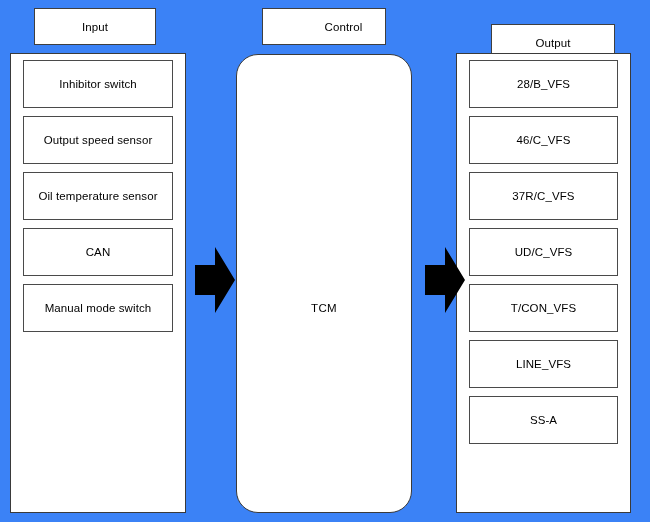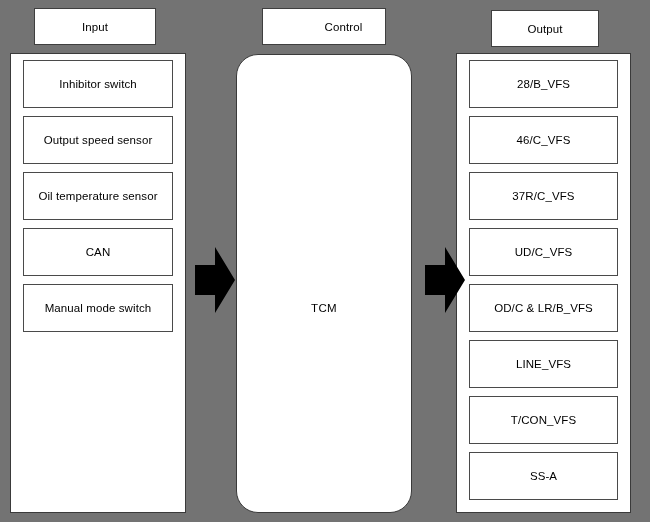--- a/index.html
+++ b/index.html
@@ -9,40 +9,40 @@
     background: #ffffff;
   }
   body {
     font-family: "Liberation Sans", sans-serif;
     -webkit-font-smoothing: antialiased;
   }
   #diagram {
     position: relative;
     width: 650px;
     height: 522px;
-    background: #737373;
+    background: #3b82f6;
     overflow: hidden;
   }
 
   
   .header-box {
     position: absolute;
     box-sizing: border-box;
     border: 1px solid #3f3f3f;
     background: #ffffff;
     display: flex;
     align-items: center;
     justify-content: center;
     font-size: 11.5px;
     color: #000000;
     letter-spacing: 0.1px;
   }
   #hdr-input   { left: 34px;  top: 8px; width: 122px; height: 37px; }
   #hdr-control { left: 262px; top: 8px; width: 124px; height: 37px; padding-left: 39px; }
-  #hdr-output  { left: 491px; top: 10px; width: 108px; height: 37px; }
+  #hdr-output  { left: 491px; top: 24px; width: 124px; height: 37px; }
 
   
   .column-box {
     position: absolute;
     box-sizing: border-box;
     border: 1.6px solid #3a3a3a;
     background: #ffffff;
   }
   #col-input   { left: 10px;  top: 53px; width: 176px; height: 460px; }
   #col-control { left: 236px; top: 54px; width: 176px; height: 459px; border-radius: 22px; }
@@ -143,27 +143,24 @@
       <div class="item-box">
         <span>46/C_VFS</span>
       </div>
       <div class="item-box">
         <span>37R/C_VFS</span>
       </div>
       <div class="item-box">
         <span>UD/C_VFS</span>
       </div>
       <div class="item-box">
-        <span>OD/C &amp; LR/B_VFS</span>
+        <span>T/CON_VFS</span>
       </div>
       <div class="item-box">
         <span>LINE_VFS</span>
-      </div>
-      <div class="item-box">
-        <span>T/CON_VFS</span>
       </div>
       <div class="item-box">
         <span>SS-A</span>
       </div>
     </div>
   </div>
 
   <svg class="block-arrow" id="arrow-in-to-ctrl" viewBox="0 0 40 66">
     <polygon points="0,18 20,18 20,0 40,33 20,66 20,48 0,48" fill="#000000"></polygon>
   </svg>

